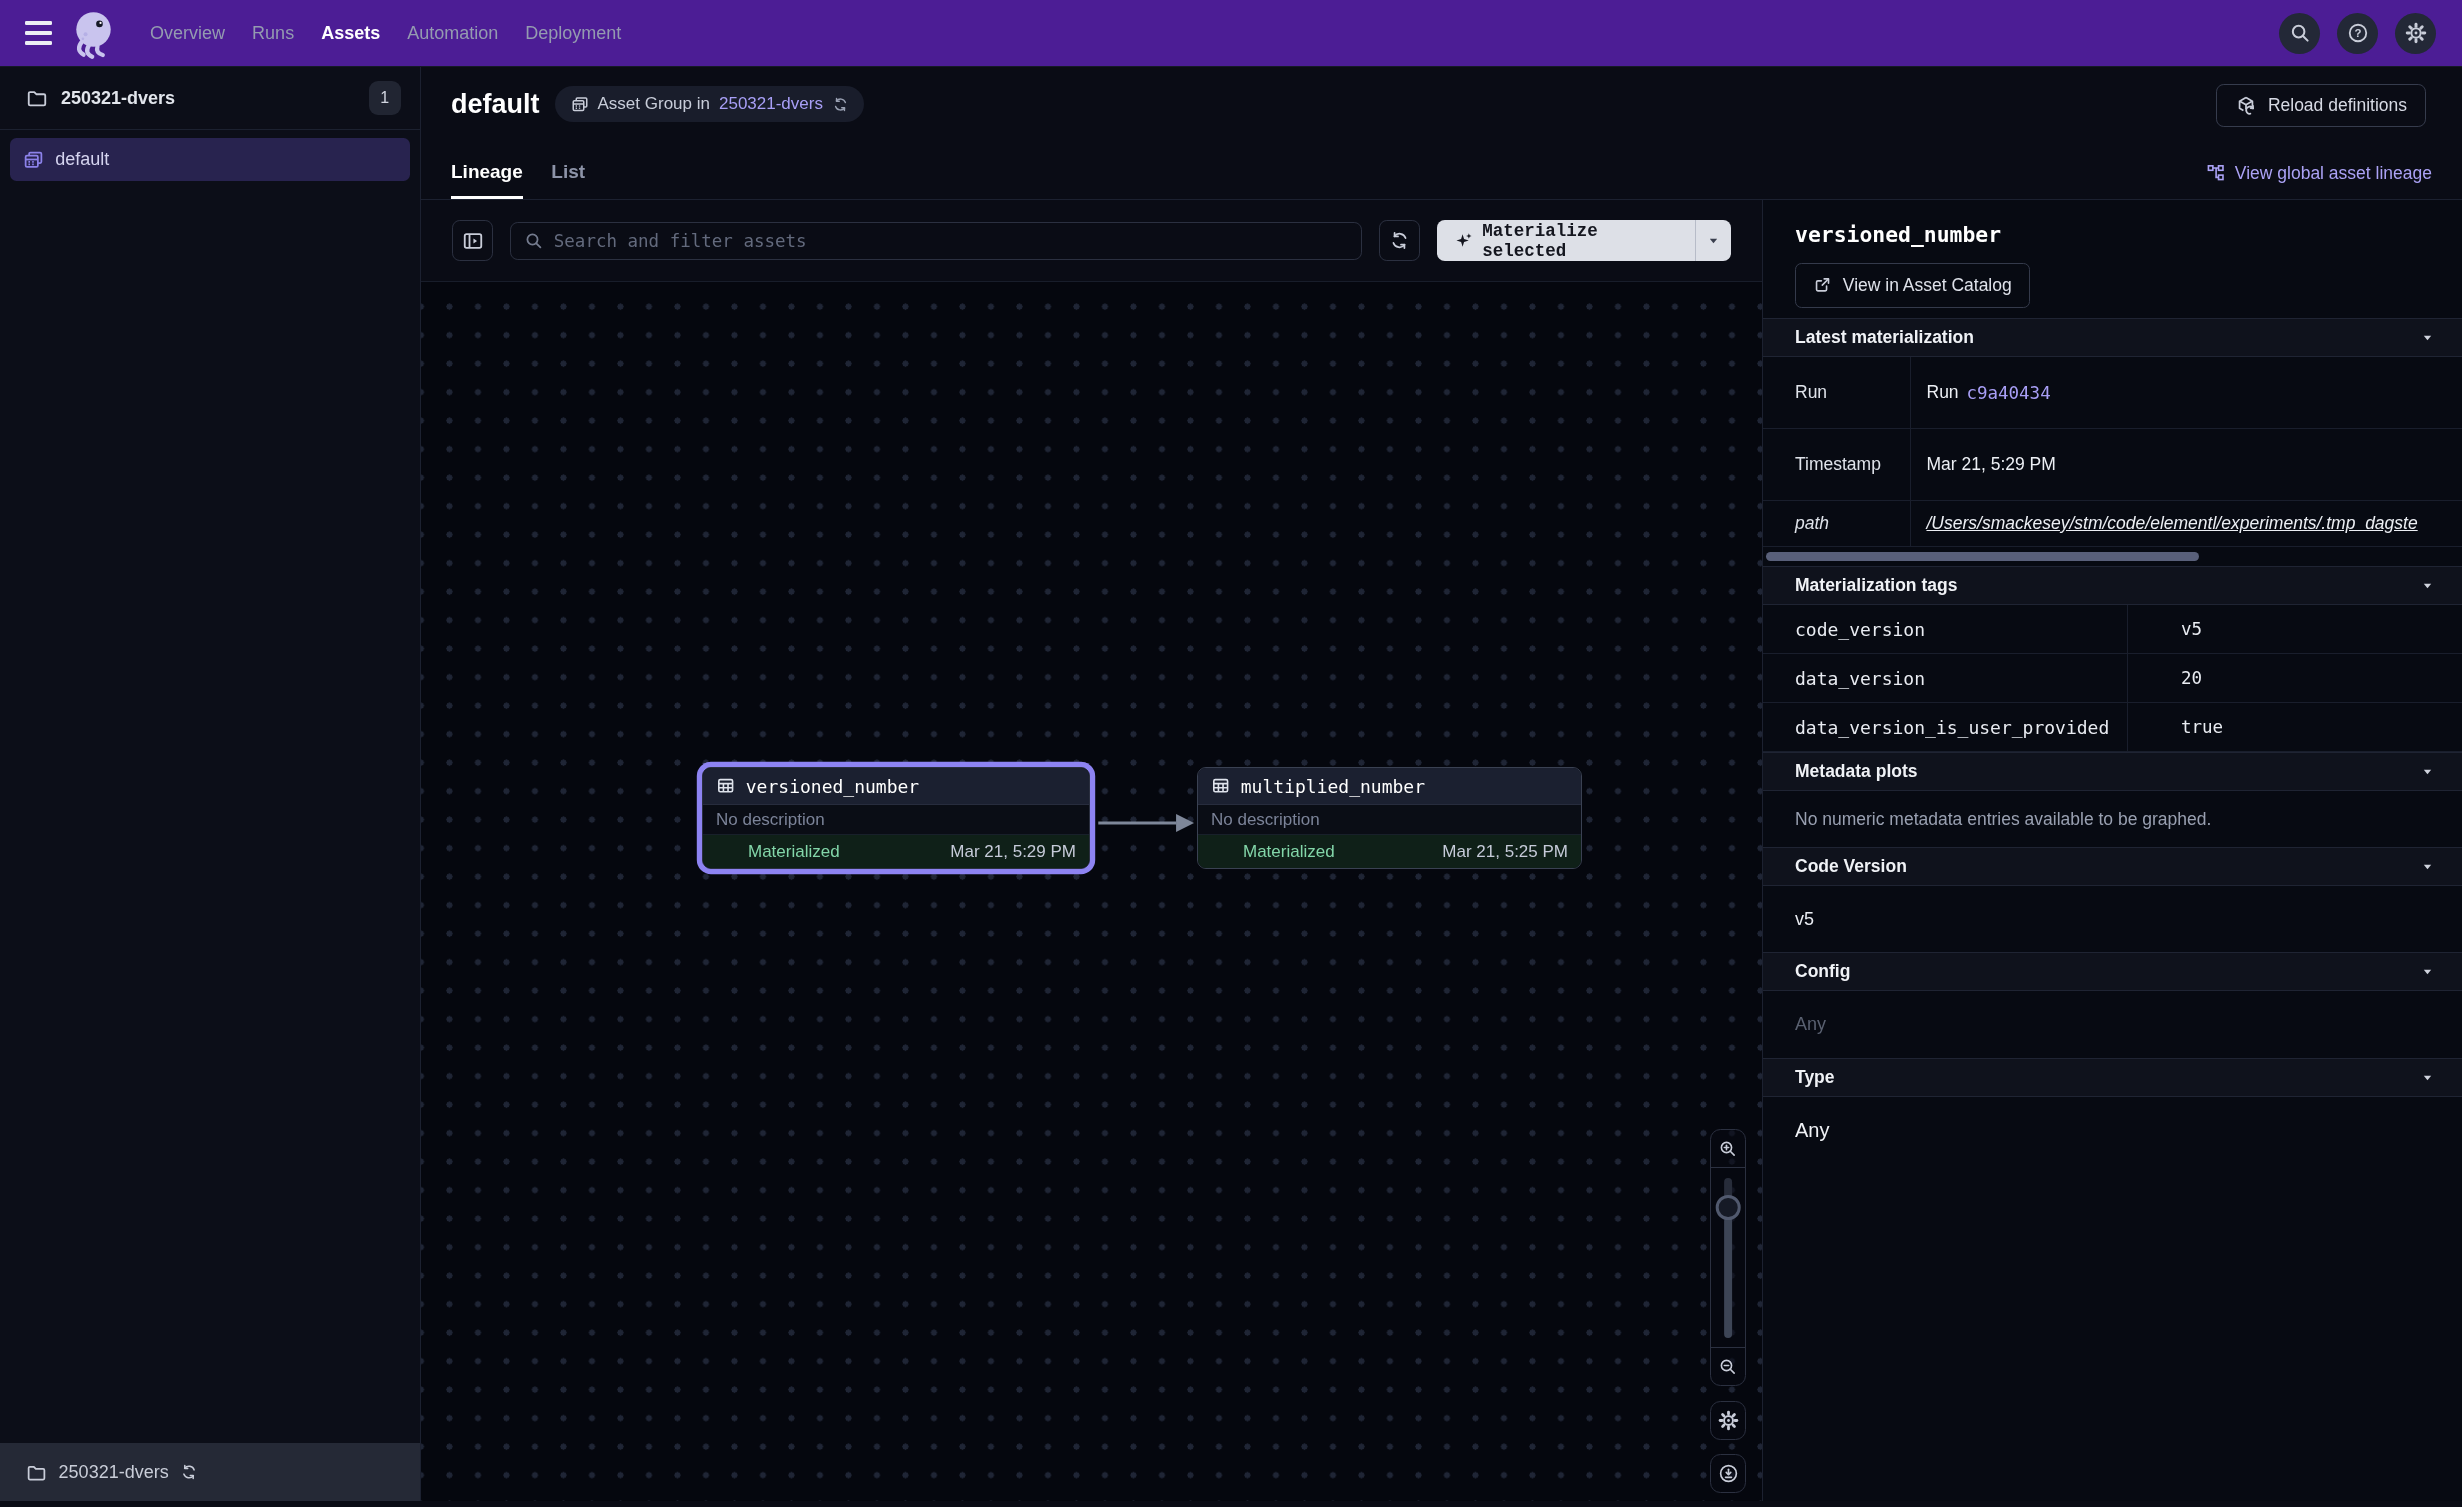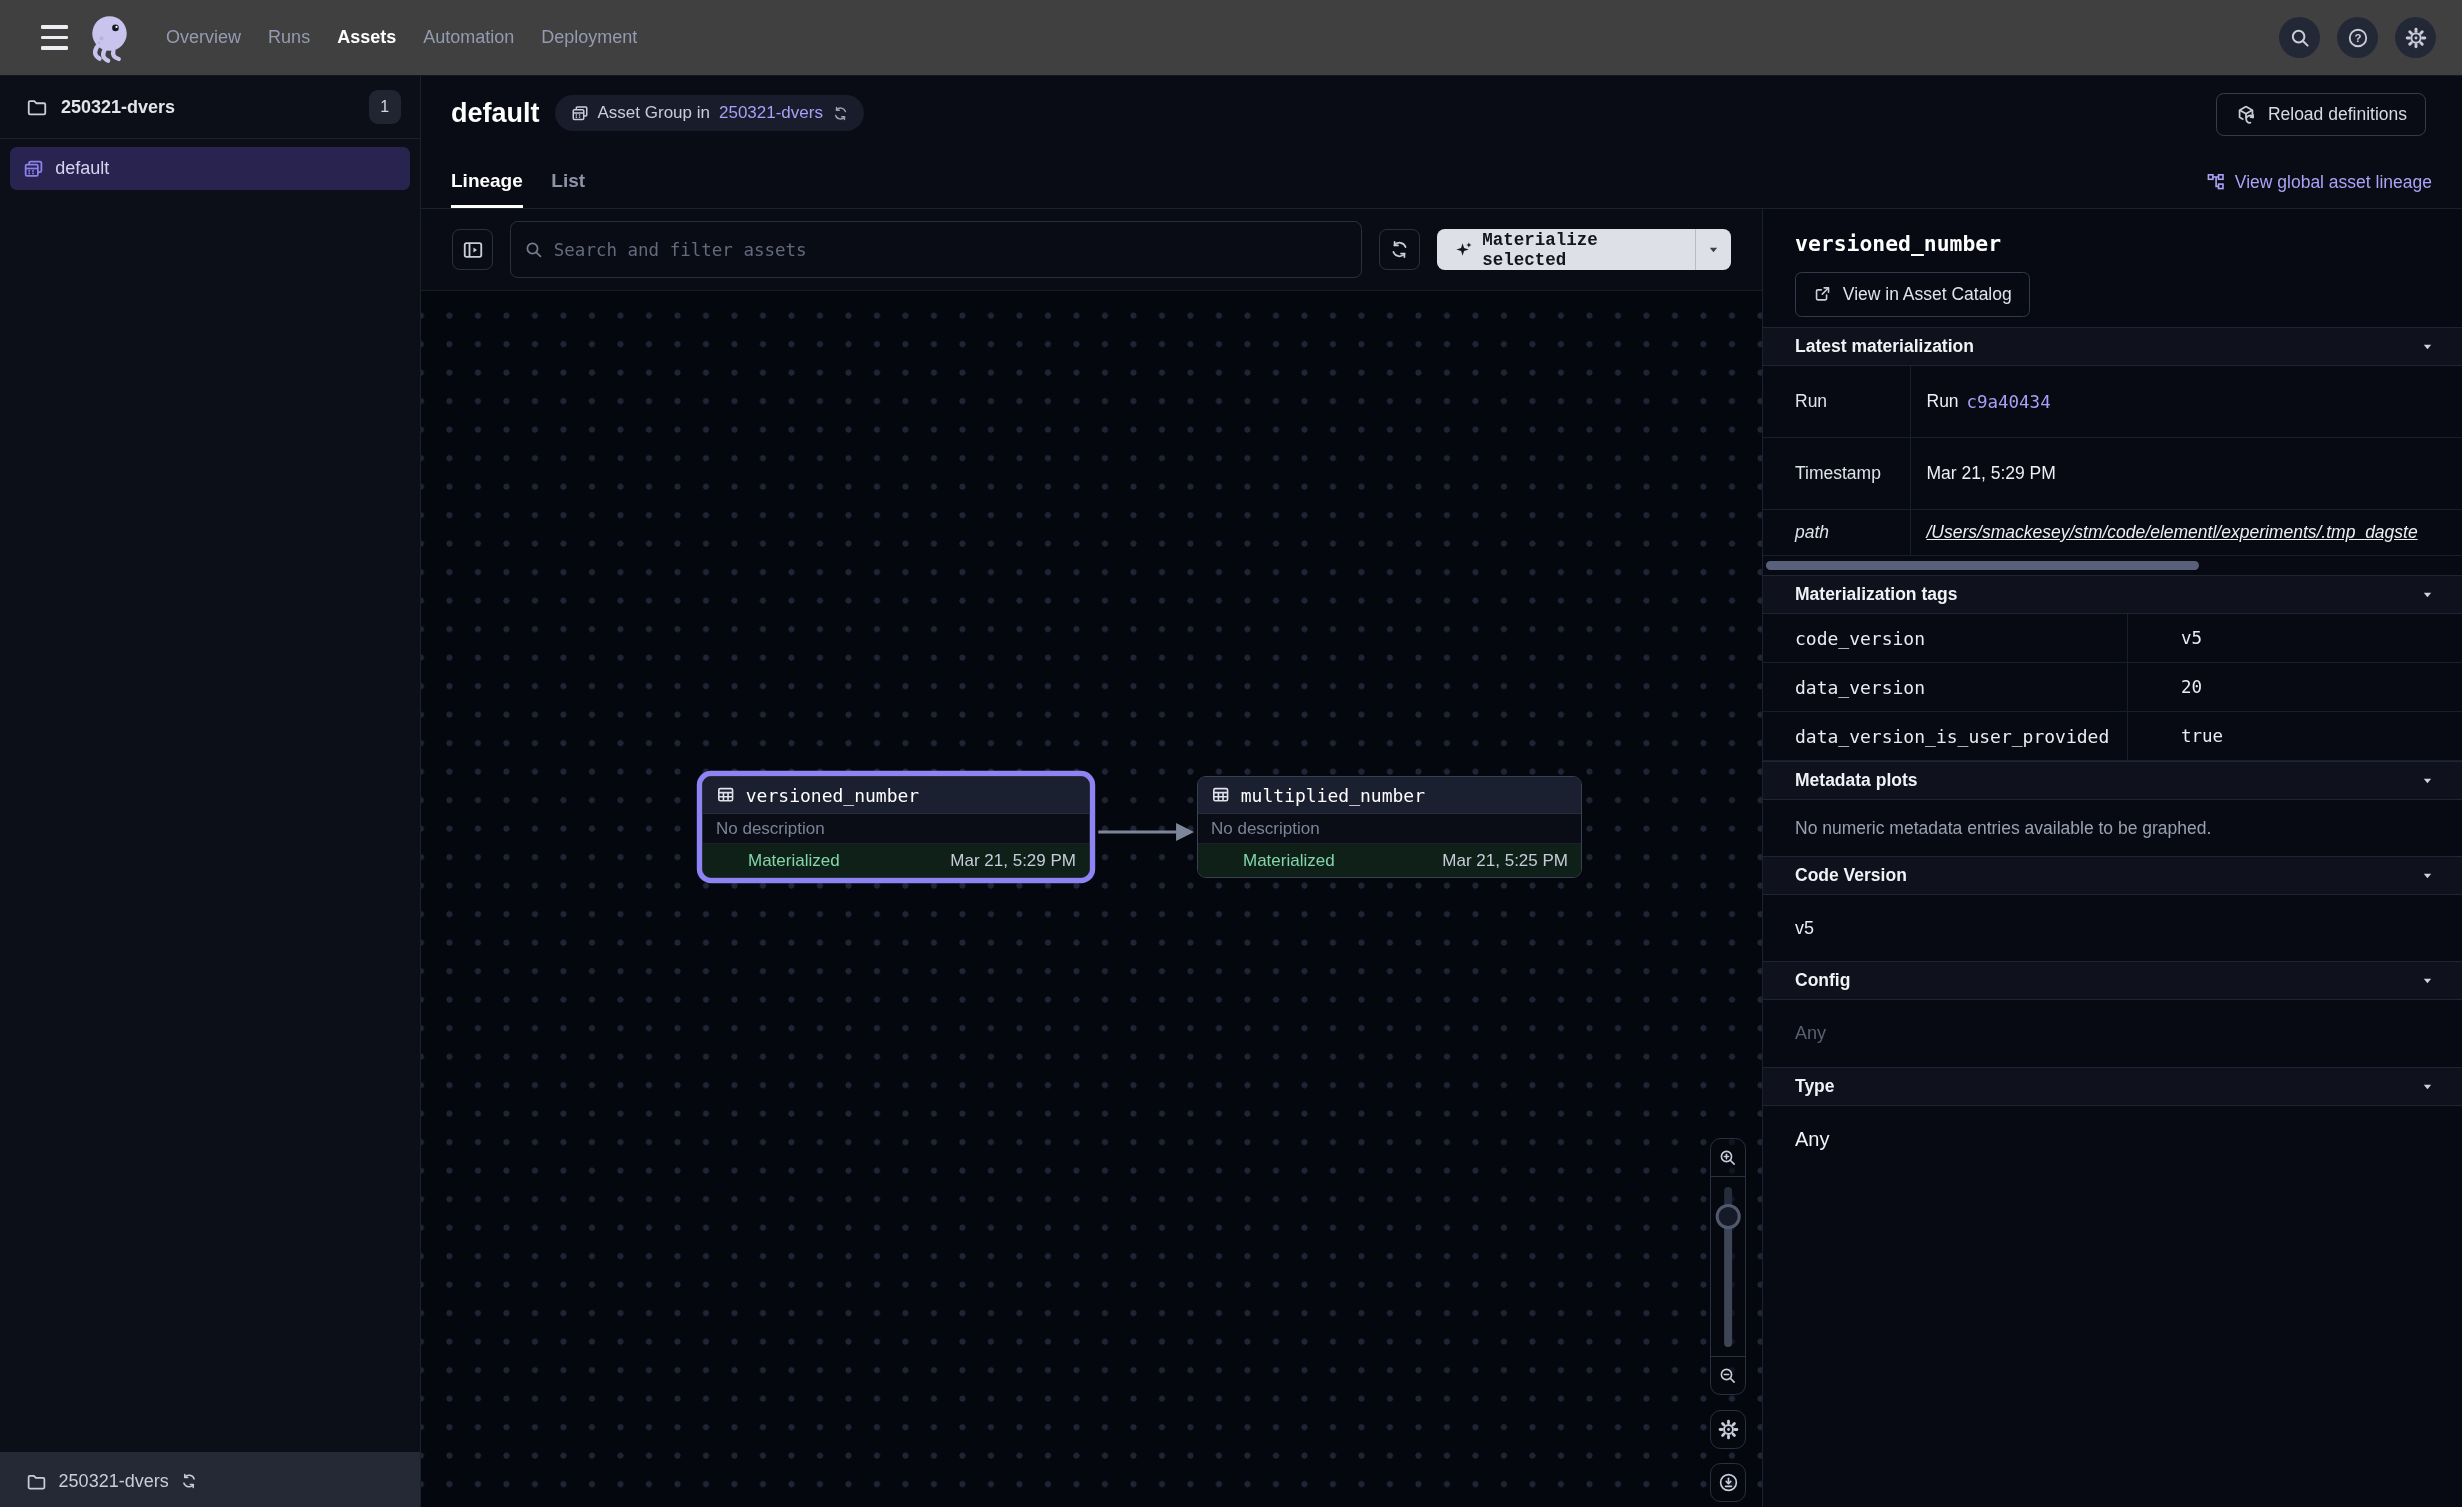--- a/index.html
+++ b/index.html
@@ -6,21 +6,21 @@
   html,body { width:2462px; height:1507px; overflow:hidden; }
   body {
     background:#0a0c15; color:#e6e9f0;
     font-family:"Liberation Sans", sans-serif; font-size:17.5px;
   }
   .mono { font-family:"DejaVu Sans Mono", monospace; }
   svg { display:block; }
   .ic { color:#c9cdd9; }
 
   
-  .topnav { height:76px; display:flex; align-items:center; border-bottom:0.6px solid #151927; background:#404040;padding-left:16px; }
+  .topnav { height:67px; display:flex; align-items:center; border-bottom:0.6px solid #151927; background:#4c1d95; }
   .hamburger { margin-left:24.6px; display:flex; flex-direction:column; gap:6.5px; cursor:pointer; }
   .hamburger span { width:27px; height:3.9px; background:#eceef4; border-radius:1.3px; }
   .logo { margin-left:15.5px; width:53px; height:53px; }
   .nav-items { display:flex; gap:27px; margin-left:30px; font-size:18px; color:#949bb0; }
   .nav-item { cursor:pointer; }
   .nav-item.active { color:#ffffff; font-weight:700; }
   .nav-right { margin-left:auto; margin-right:26px; display:flex; gap:17px; }
   .circle-btn { width:41px; height:41px; border-radius:50%; background:#232837; display:flex; align-items:center; justify-content:center; cursor:pointer; }
 
   
@@ -46,21 +46,21 @@
   .tabs { position:absolute; left:30px; bottom:0; display:flex; gap:28.5px; }
   .tab { font-size:19px; color:#8d94a8; padding-bottom:13px; border-bottom:3.9px solid transparent; cursor:pointer;font-weight:bold; }
   .tab.active { color:#ffffff; font-weight:700; border-bottom-color:#ffffff; }
   .global-link { position:absolute; right:30px; bottom:15.5px; display:flex; align-items:center; gap:9px; color:#aba2f5; font-size:17.5px; cursor:pointer; }
 
   
   .content { flex:1; display:flex; min-height:0; }
   .graph-col { width:1342px; flex:none; display:flex; flex-direction:column; border-right:1.3px solid #1c2130; }
   .toolbar { height:82px; flex:none; display:flex; align-items:center; gap:17px; padding:0 31px; border-bottom:1.3px solid #181d2a; }
   .tool-btn { width:41px; height:41px; flex:none; border:1.3px solid #2b3040; border-radius:7.8px; display:flex; align-items:center; justify-content:center; cursor:pointer; background:transparent; }
-  .search-box { width:901px; height:57px; border:1.3px solid #2b3040; border-radius:7.8px; display:flex; align-items:center; gap:10.4px; padding:0 13px; }
+  .search-box { width:901px; height:38px; border:1.3px solid #2b3040; border-radius:7.8px; display:flex; align-items:center; gap:10.4px; padding:0 13px; }
   .search-box input { flex:1; background:transparent; border:none; outline:none; color:#cfd3de; font-family:"DejaVu Sans Mono", monospace; font-size:17.5px; }
   .search-box input::placeholder { color:#636a7d; }
   .mat-btn { height:41px; display:flex; align-items:stretch; background:#dde0e7; border-radius:7.8px; color:#14161f; cursor:pointer; overflow:hidden;font-family:Liberation Mono, monospace; }
   .mat-main { display:flex; align-items:center; gap:9px; padding:0 17px; font-weight:700; font-size:17.5px; }
   .mat-caret { width:38px; display:flex; align-items:center; justify-content:center; border-left:1.3px solid #b7bcc8; color:#3a3f4e; }
 
   .canvas { flex:1; position:relative; background-color:#05070e;
     background-image:radial-gradient(#1f2535 2.9px, transparent 3.2px);
     background-size:28.5px 28.5px; background-position:14.2px 10.4px; }
 

